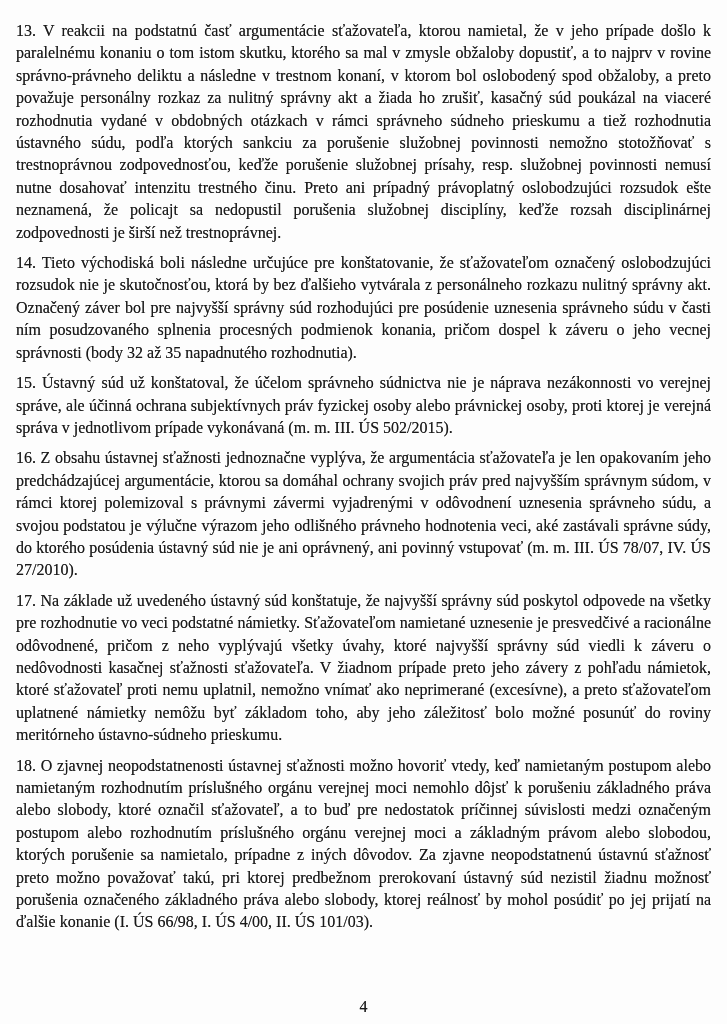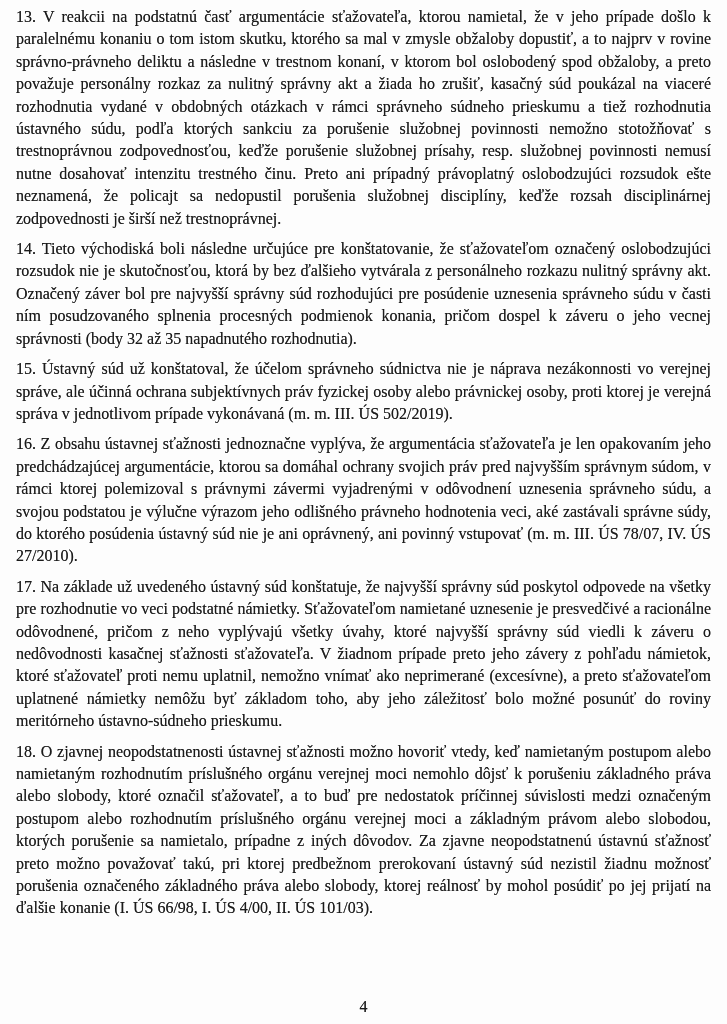--- a/index.html
+++ b/index.html
@@ -10,21 +10,21 @@
     width: 727px;
     height: 1024px;
     background: #fdfdfd;
     position: relative;
     overflow: hidden;
   }
   .page {
     position: absolute;
     inset: 0;
     box-sizing: border-box;
-    padding: 6px 16px 0 16px;
+    padding: 20px 16px 0 16px;
     font-family: "Liberation Serif", "DejaVu Serif", serif;
     font-size: 16px;
     line-height: 22.4px;
     color: #1b1b1b;
     text-align: justify;
     text-shadow: 0 0 0.6px rgba(25, 25, 25, 0.65);
   }
   .para {
     margin: 0 0 8px 0;
   }
@@ -39,19 +39,19 @@
     color: #1b1b1b;
     text-shadow: 0 0 0.6px rgba(25, 25, 25, 0.65);
   }
 </style>
 </head>
 <body>
 
 <div class="page">
   <p class="para">13. V reakcii na podstatnú časť argumentácie sťažovateľa, ktorou namietal, že v jeho prípade došlo k paralelnému konaniu o tom istom skutku, ktorého sa mal v zmysle obžaloby dopustiť, a to najprv v rovine správno-právneho deliktu a následne v trestnom konaní, v ktorom bol oslobodený spod obžaloby, a preto považuje personálny rozkaz za nulitný správny akt a žiada ho zrušiť, kasačný súd poukázal na viaceré rozhodnutia vydané v obdobných otázkach v rámci správneho súdneho prieskumu a tiež rozhodnutia ústavného súdu, podľa ktorých sankciu za porušenie služobnej povinnosti nemožno stotožňovať s trestnoprávnou zodpovednosťou, keďže porušenie služobnej prísahy, resp. služobnej povinnosti nemusí nutne dosahovať intenzitu trestného činu. Preto ani prípadný právoplatný oslobodzujúci rozsudok ešte neznamená, že policajt sa nedopustil porušenia služobnej disciplíny, keďže rozsah disciplinárnej zodpovednosti je širší než trestnoprávnej.</p>
   <p class="para">14. Tieto východiská boli následne určujúce pre konštatovanie, že sťažovateľom označený oslobodzujúci rozsudok nie je skutočnosťou, ktorá by bez ďalšieho vytvárala z personálneho rozkazu nulitný správny akt. Označený záver bol pre najvyšší správny súd rozhodujúci pre posúdenie uznesenia správneho súdu v časti ním posudzovaného splnenia procesných podmienok konania, pričom dospel k záveru o jeho vecnej správnosti (body 32 až 35 napadnutého rozhodnutia).</p>
-  <p class="para">15. Ústavný súd už konštatoval, že účelom správneho súdnictva nie je náprava nezákonnosti vo verejnej správe, ale účinná ochrana subjektívnych práv fyzickej osoby alebo právnickej osoby, proti ktorej je verejná správa v jednotlivom prípade vykonávaná (m. m. III. ÚS 502/2019).</p>
+  <p class="para">15. Ústavný súd už konštatoval, že účelom správneho súdnictva nie je náprava nezákonnosti vo verejnej správe, ale účinná ochrana subjektívnych práv fyzickej osoby alebo právnickej osoby, proti ktorej je verejná správa v jednotlivom prípade vykonávaná (m. m. III. ÚS 502/2015).</p>
   <p class="para">16. Z obsahu ústavnej sťažnosti jednoznačne vyplýva, že argumentácia sťažovateľa je len opakovaním jeho predchádzajúcej argumentácie, ktorou sa domáhal ochrany svojich práv pred najvyšším správnym súdom, v rámci ktorej polemizoval s právnymi závermi vyjadrenými v odôvodnení uznesenia správneho súdu, a svojou podstatou je výlučne výrazom jeho odlišného právneho hodnotenia veci, aké zastávali správne súdy, do ktorého posúdenia ústavný súd nie je ani oprávnený, ani povinný vstupovať (m. m. III. ÚS 78/07, IV. ÚS 27/2010).</p>
   <p class="para">17. Na základe už uvedeného ústavný súd konštatuje, že najvyšší správny súd poskytol odpovede na všetky pre rozhodnutie vo veci podstatné námietky. Sťažovateľom namietané uznesenie je presvedčivé a racionálne odôvodnené, pričom z neho vyplývajú všetky úvahy, ktoré najvyšší správny súd viedli k záveru o nedôvodnosti kasačnej sťažnosti sťažovateľa. V žiadnom prípade preto jeho závery z pohľadu námietok, ktoré sťažovateľ proti nemu uplatnil, nemožno vnímať ako neprimerané (excesívne), a preto sťažovateľom uplatnené námietky nemôžu byť základom toho, aby jeho záležitosť bolo možné posunúť do roviny meritórneho ústavno-súdneho prieskumu.</p>
   <p class="para">18. O zjavnej neopodstatnenosti ústavnej sťažnosti možno hovoriť vtedy, keď namietaným postupom alebo namietaným rozhodnutím príslušného orgánu verejnej moci nemohlo dôjsť k porušeniu základného práva alebo slobody, ktoré označil sťažovateľ, a to buď pre nedostatok príčinnej súvislosti medzi označeným postupom alebo rozhodnutím príslušného orgánu verejnej moci a základným právom alebo slobodou, ktorých porušenie sa namietalo, prípadne z iných dôvodov. Za zjavne neopodstatnenú ústavnú sťažnosť preto možno považovať takú, pri ktorej predbežnom prerokovaní ústavný súd nezistil žiadnu možnosť porušenia označeného základného práva alebo slobody, ktorej reálnosť by mohol posúdiť po jej prijatí na ďalšie konanie (I. ÚS 66/98, I. ÚS 4/00, II. ÚS 101/03).</p>
 </div>
 
 <div class="page-num">4</div>
 
 </body></html>

